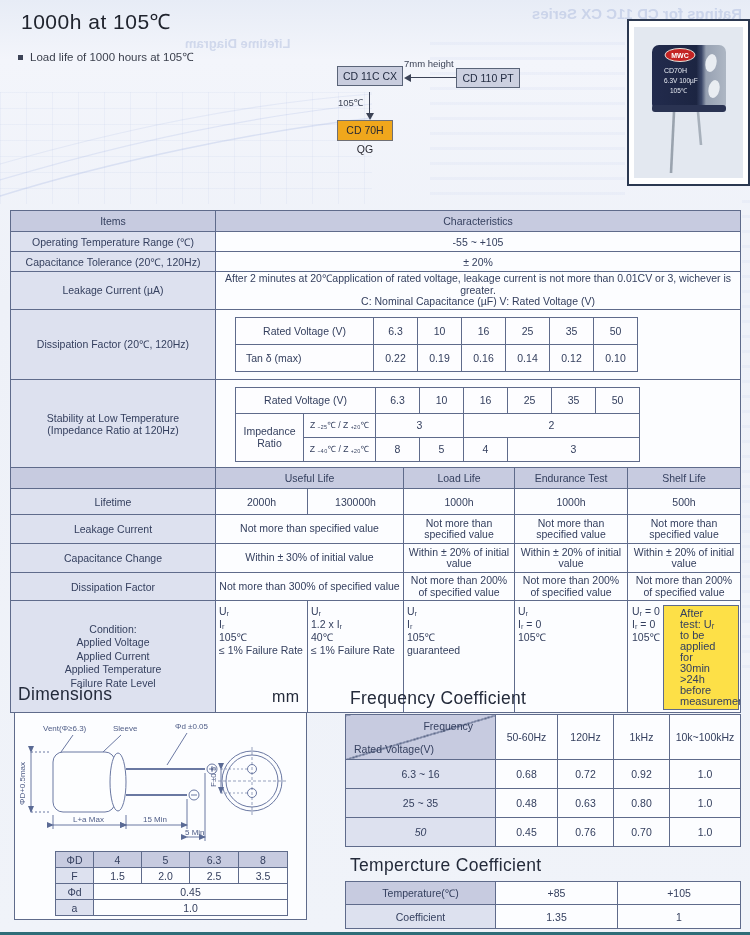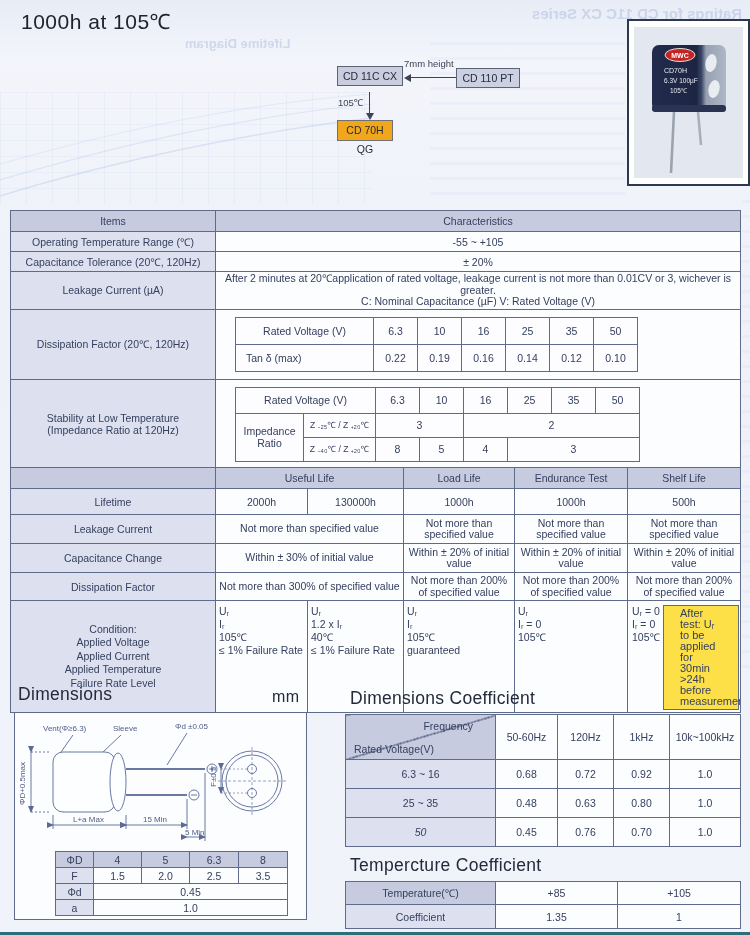--- a/index.html
+++ b/index.html
@@ -84,20 +84,24 @@
   <path d="M0,104 C110,70 250,40 372,26" fill="none" stroke="rgba(125,150,215,.20)" stroke-width="1.4"></path>
   <path d="M0,88 C120,52 250,24 372,12" fill="none" stroke="rgba(125,150,215,.16)" stroke-width="1.2"></path>
   <path d="M0,72 C120,38 240,12 372,2" fill="none" stroke="rgba(125,150,215,.12)" stroke-width="1.2"></path>
 </svg>
 <div class="abs ghost-rows" style="left:430px;top:42px;width:195px;height:158px;"></div>
 <div class="abs ghost-rows" style="left:742px;top:200px;width:8px;height:470px;"></div>
 
 <div class="abs page-title" style="left:21px;top:7px;">1000h at 105℃</div>
 
 <div class="abs bullets" style="left:18px;top:50px;">
+  <div class="bullet">
+    <span class="sq"></span>
+    <span>Load life of 1000 hours at 105℃</span>
+  </div>
 </div>
 
 <div class="abs fbox gray" style="left:337px;top:66px;width:66px;height:20px;">CD 11C CX</div>
 <div class="abs fbox gray2" style="left:456px;top:68px;width:64px;height:20px;">CD 110 PT</div>
 <div class="abs flow-label" style="left:404px;top:58px;">7mm height</div>
 <div class="abs hline" style="left:410px;top:77px;width:46px;"></div>
 <div class="abs arr-left" style="left:404px;top:74px;"></div>
 <div class="abs flow-label" style="left:338px;top:96px;">105℃</div>
 <div class="abs vline" style="left:369px;top:92px;height:22px;"></div>
 <div class="abs arr-down" style="left:366px;top:113px;"></div>
@@ -414,21 +418,21 @@
       <td class="cell" colspan="4">0.45</td>
     </tr>
     <tr style="height:16px">
       <td class="lab">a</td>
       <td class="cell" colspan="4">1.0</td>
     </tr>
   </tbody>
     </table>
 </div>
 
-<div class="abs section-title" style="left:350px;top:688px;">Dimensions Coefficient</div>
+<div class="abs section-title" style="left:350px;top:688px;">Frequency Coefficient</div>
 <table class="t abs" style="left:345px;top:714px;width:395px;">
   <colgroup>
       <col style="width:150px">
       <col style="width:62px">
       <col style="width:56px">
       <col style="width:56px">
       <col style="width:71px">
     </colgroup>
   <tbody>
       <tr style="height:45px">

